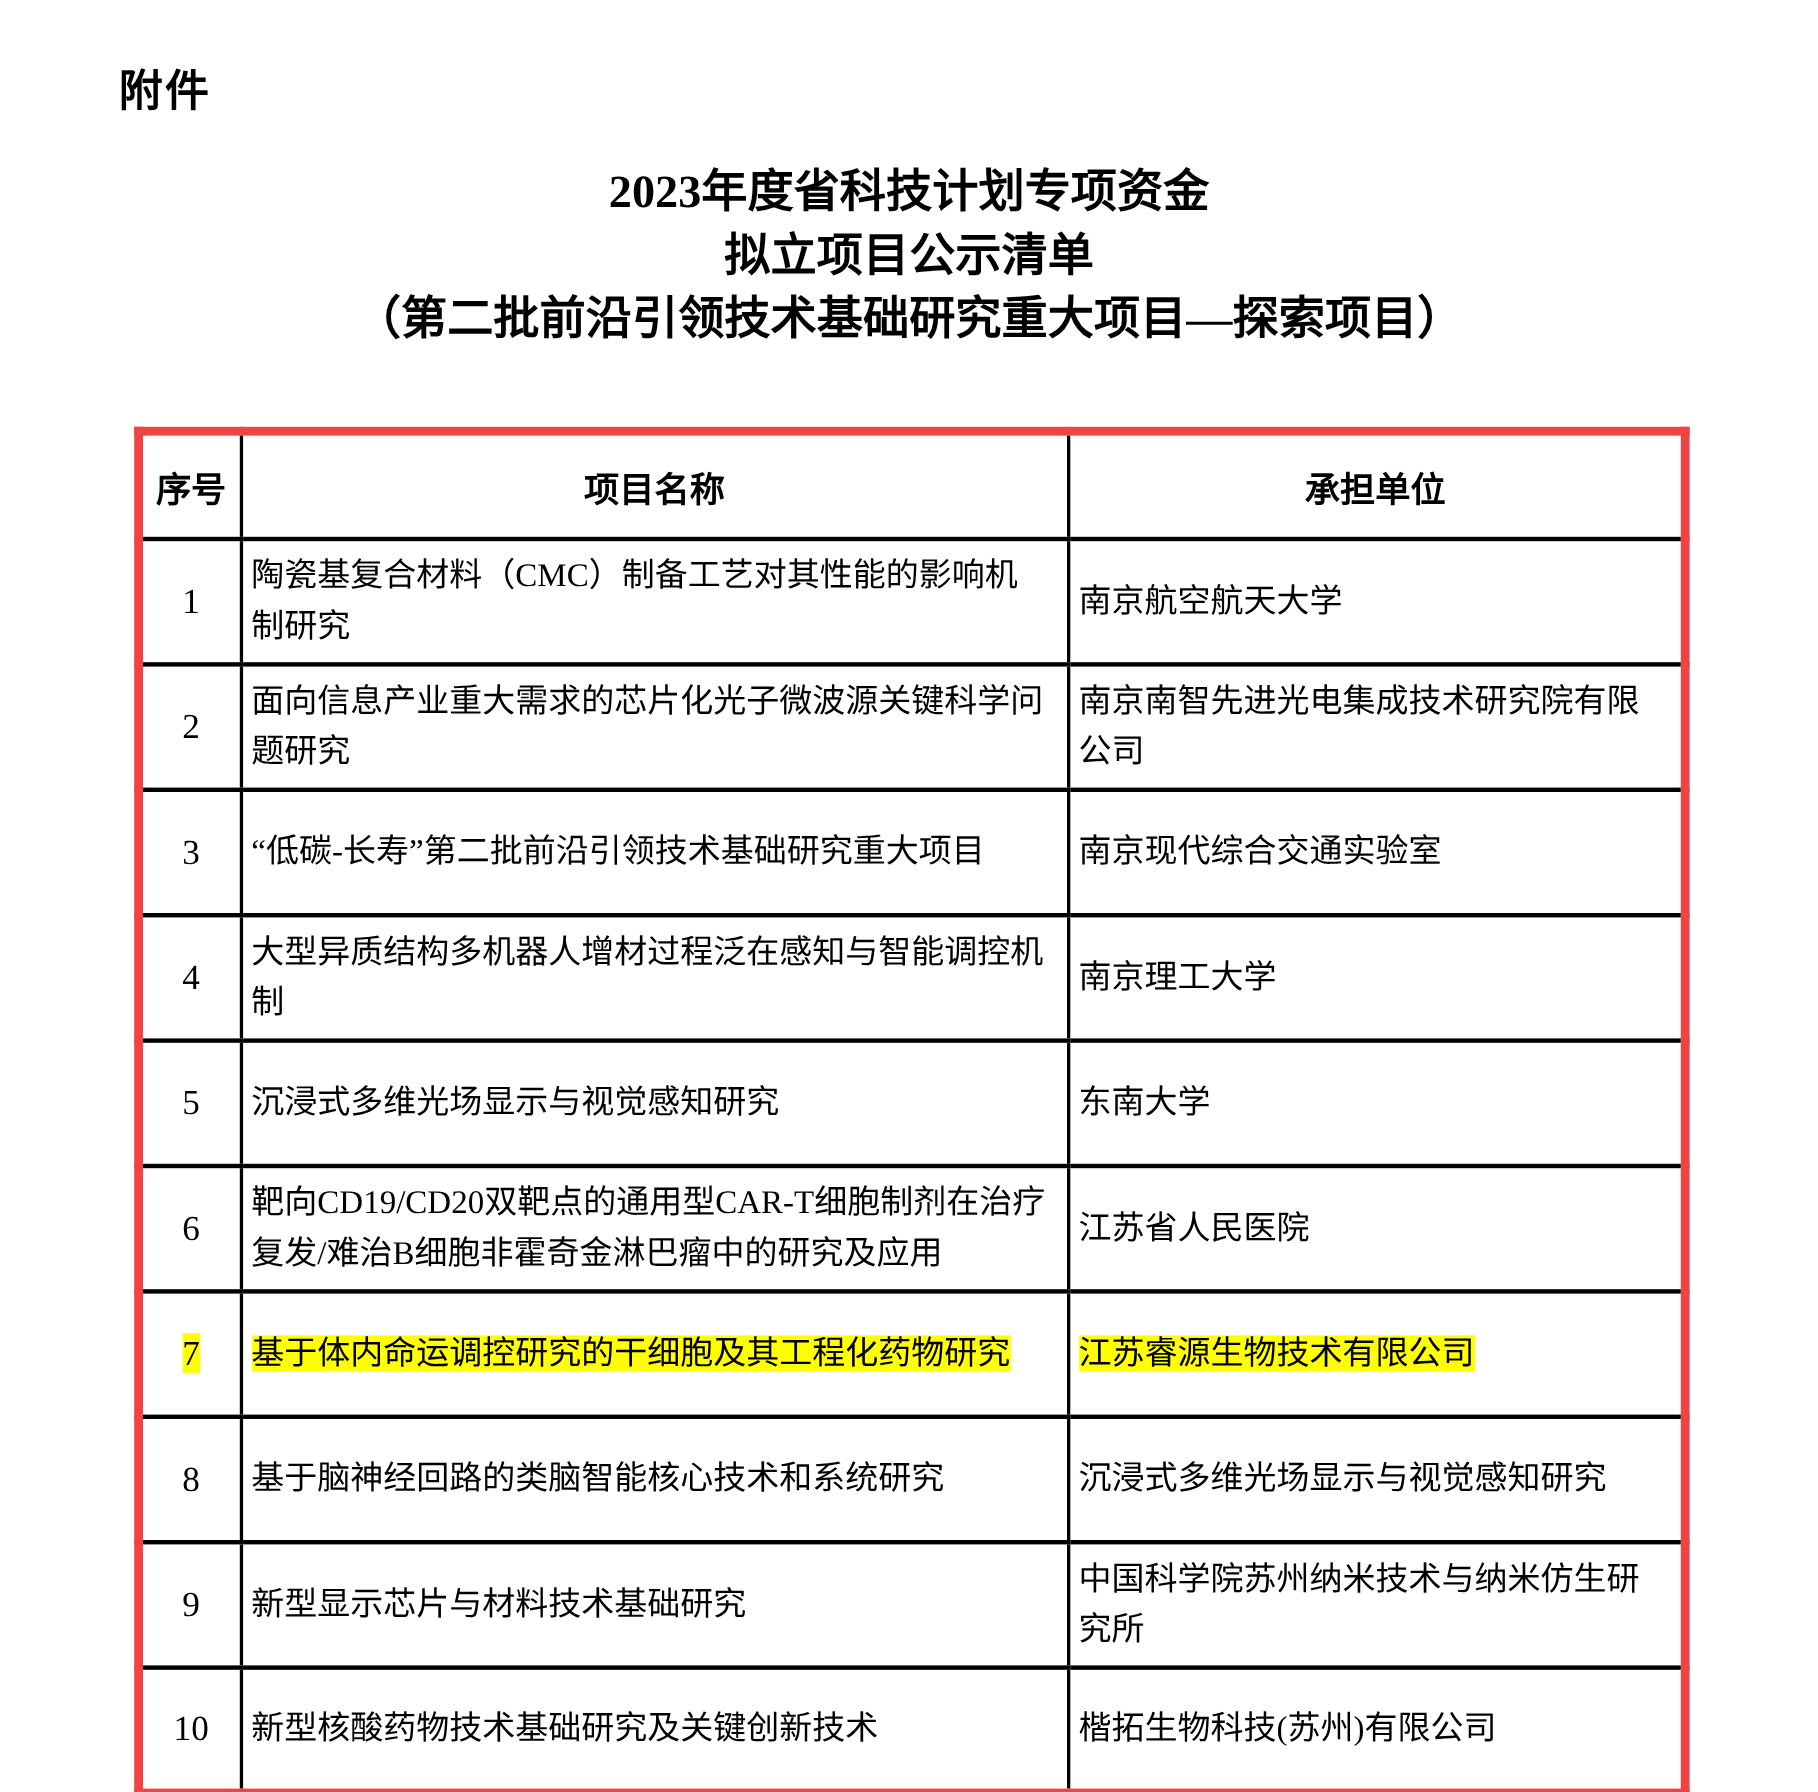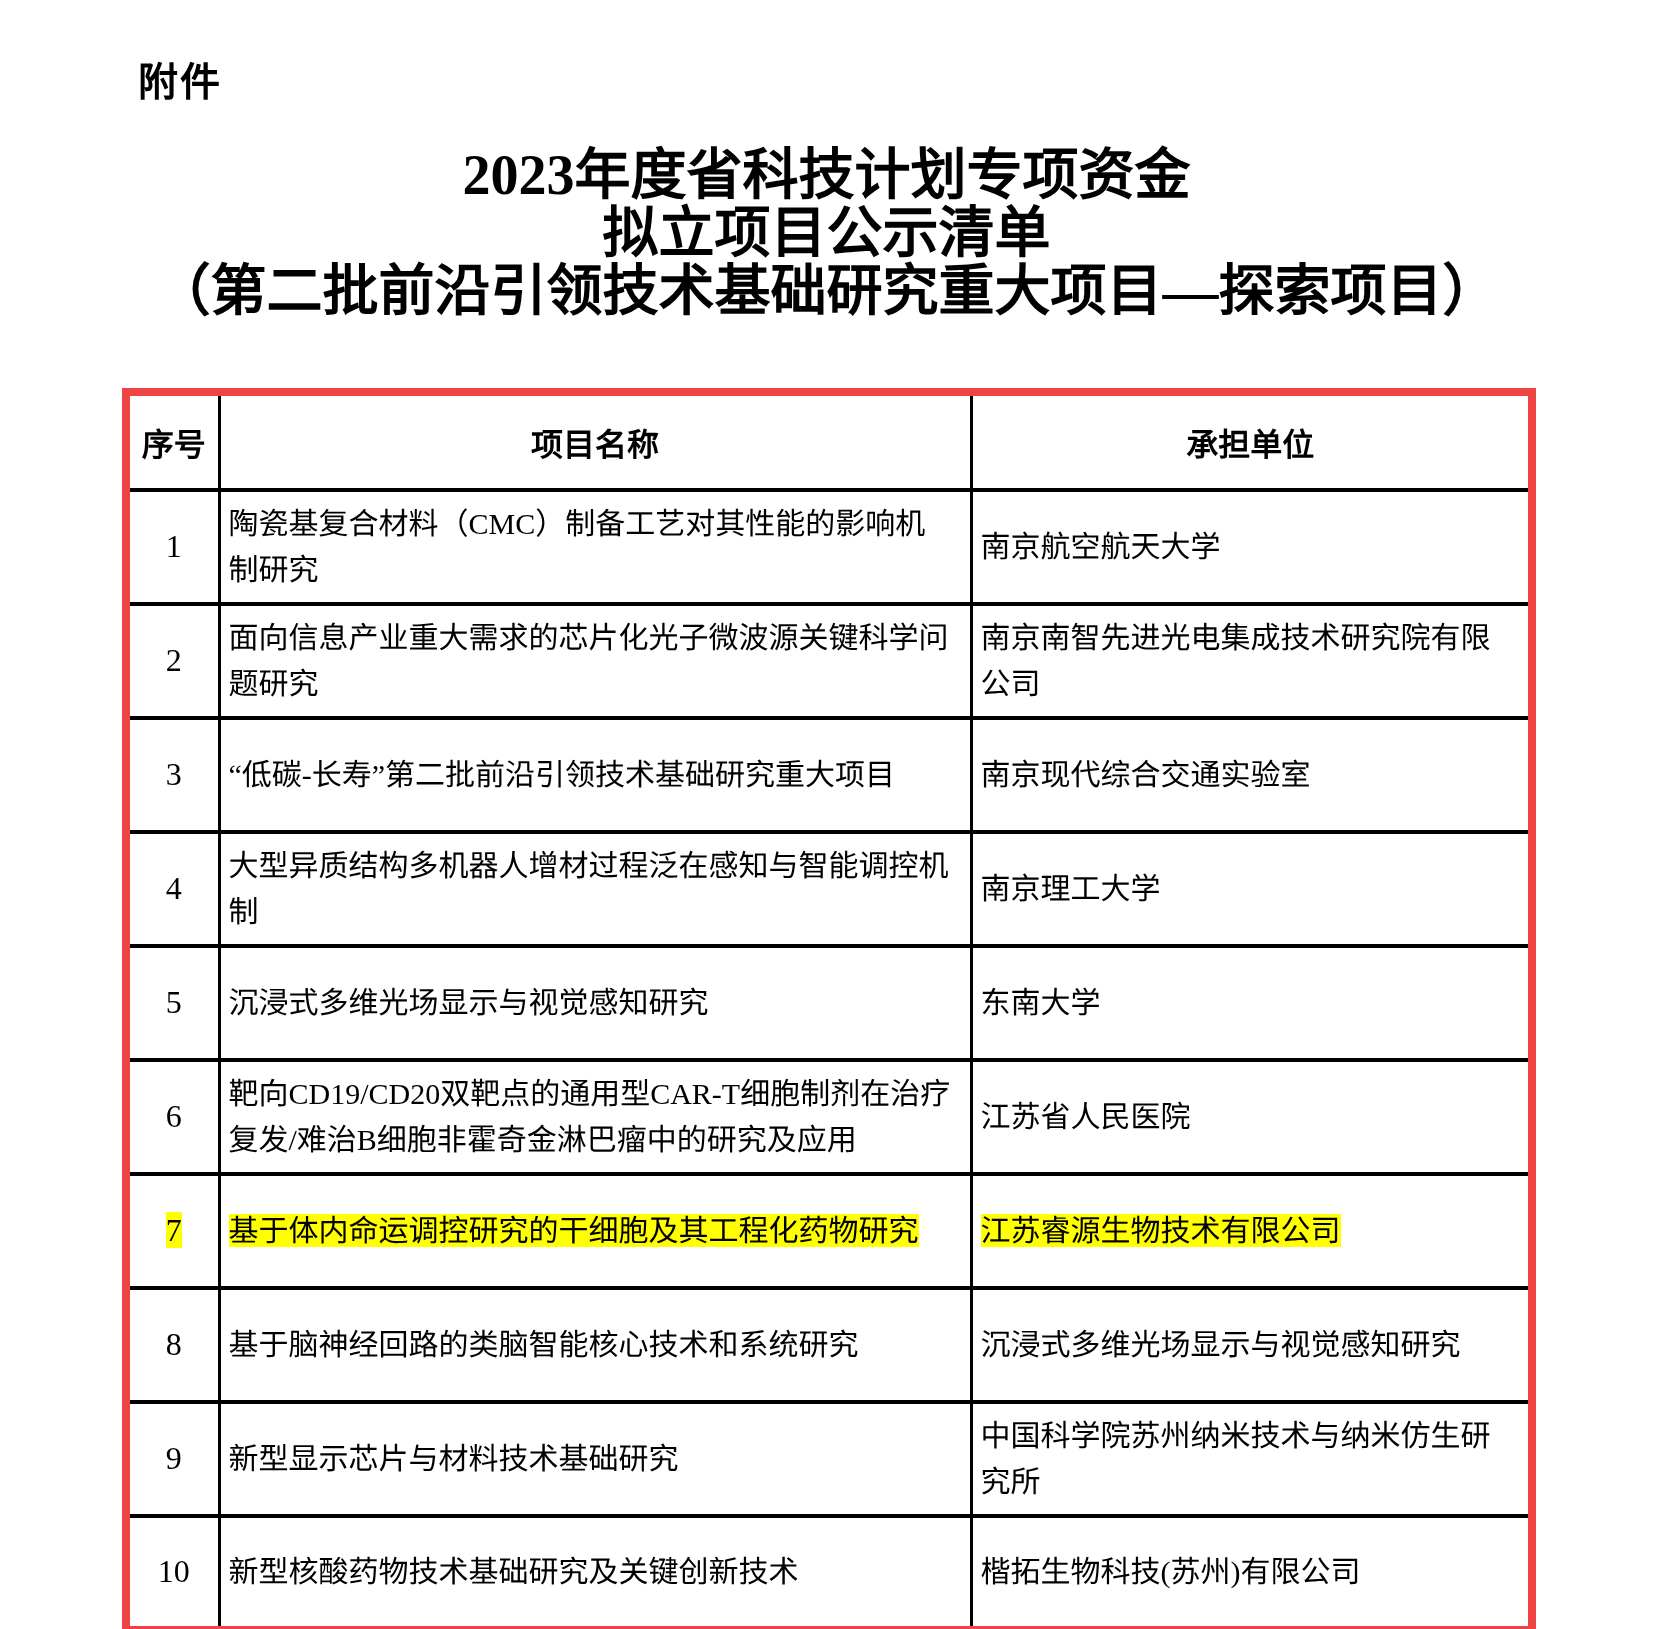--- a/index.html
+++ b/index.html
@@ -10,36 +10,36 @@
   .page {
     position: relative;
     width: 1653px;
     height: 1629px;
     background: #ffffff;
     overflow: hidden;
     color: #000000;
   }
   .attachment {
     position: absolute;
-    left: 138px;
+    left: 108px;
     top: 50px;
     font-family: "Liberation Sans", "DejaVu Sans", sans-serif;
     font-weight: bold;
     font-size: 40px;
     letter-spacing: 2px;
   }
   .title-block {
     position: absolute;
     top: 146px;
     left: 0;
     width: 100%;
     text-align: center;
     font-family: "Liberation Serif", "DejaVu Serif", serif;
     font-weight: bold;
-    font-size: 56px;
+    font-size: 42px;
     line-height: 58px;
   }
   .table-wrap {
     position: absolute;
     left: 122px;
     top: 388px;
     width: 1406px;
   }
   table.projects-table {
     width: 100%;

